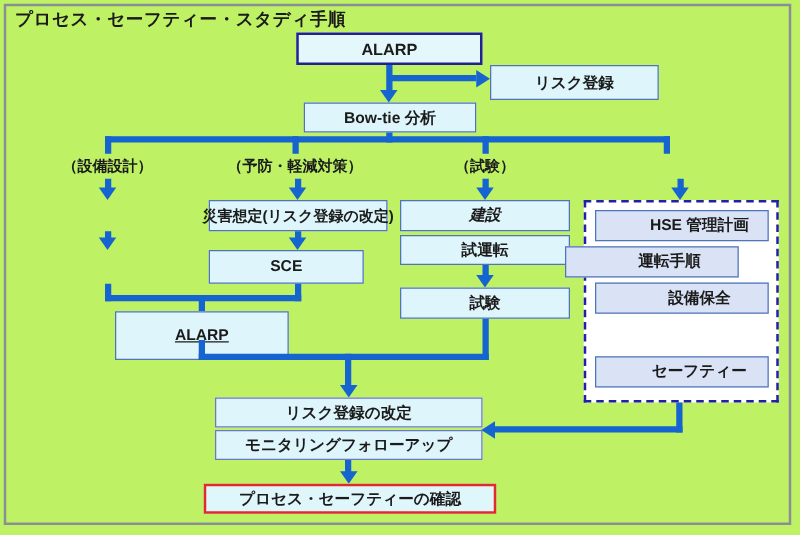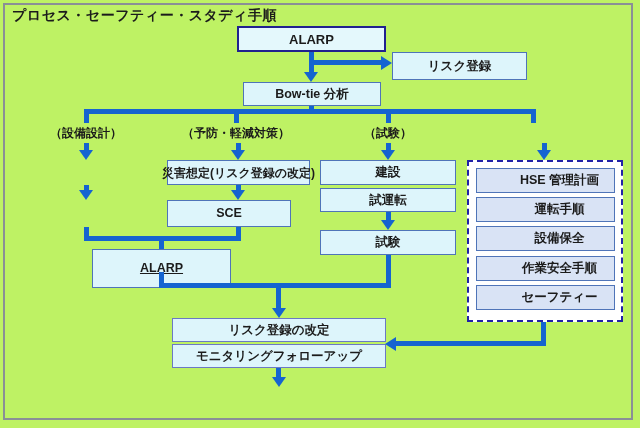--- a/index.html
+++ b/index.html
@@ -75,44 +75,41 @@
 
   <div class="box small" style="left:167px;top:160px;width:143px;height:25px;">
       <span>災害想定(リスク登録の改定)</span>
     </div>
   <div class="vl" style="left:236px;top:185px;width:5px;height:7px;"></div>
   <div class="arr-down" style="left:231px;top:190px;"></div>
   <div class="box" style="left:167px;top:200px;width:124px;height:27px;">
       <span>SCE</span>
     </div>
 
-  <div class="box" style="left:320px;top:160px;width:136px;height:25px;">
+  <div class="box" style="left:320px;top:160px;width:136px;height:25px;font-style:italic;">
       <span>建設</span>
     </div>
   <div class="box" style="left:320px;top:188px;width:136px;height:24px;">
       <span>試運転</span>
     </div>
   <div class="vl" style="left:386px;top:212px;width:5px;height:9px;"></div>
   <div class="arr-down" style="left:381px;top:220px;"></div>
   <div class="box" style="left:320px;top:230px;width:136px;height:25px;">
       <span>試験</span>
     </div>
 
   <div class="dashed" style="left:467px;top:160px;width:156px;height:162px;"></div>
   <div class="box op" style="left:476px;top:168px;width:139px;height:25px;">
       <span>HSE 管理計画</span>
     </div>
-  <div class="box op" style="left:476px;top:197px;width:139px;height:25px;">
+  <div class="box op" style="left:452px;top:197px;width:139px;height:25px;">
       <span>運転手順</span>
     </div>
   <div class="box op" style="left:476px;top:226px;width:139px;height:25px;">
       <span>設備保全</span>
-    </div>
-  <div class="box op" style="left:476px;top:256px;width:139px;height:25px;">
-      <span>作業安全手順</span>
     </div>
   <div class="box op" style="left:476px;top:285px;width:139px;height:25px;">
       <span>セーフティー</span>
     </div>
 
   <div class="vl" style="left:84px;top:227px;width:5px;height:14px;"></div>
   <div class="vl" style="left:236px;top:227px;width:5px;height:14px;"></div>
   <div class="hl" style="left:84px;top:236px;width:157px;height:5px;"></div>
   <div class="vl" style="left:159px;top:236px;width:5px;height:13px;"></div>
   <div class="box" style="left:92px;top:249px;width:139px;height:39px;text-decoration:underline;">
@@ -131,13 +128,16 @@
   <div class="box purple-border" style="left:172px;top:344px;width:214px;height:24px;">
       <span>モニタリングフォローアップ</span>
     </div>
 
   <div class="vl" style="left:541px;top:322px;width:5px;height:24px;"></div>
   <div class="hl" style="left:396px;top:341px;width:150px;height:5px;"></div>
   <div class="arr-left" style="left:385px;top:337px;"></div>
 
   <div class="vl" style="left:276px;top:368px;width:5px;height:11px;"></div>
   <div class="arr-down" style="left:272px;top:377px;"></div>
+  <div class="box final" style="left:163px;top:387px;width:234px;height:24px;">
+      <span>プロセス・セーフティーの確認</span>
+    </div>
 </div>
 
 </body></html>

